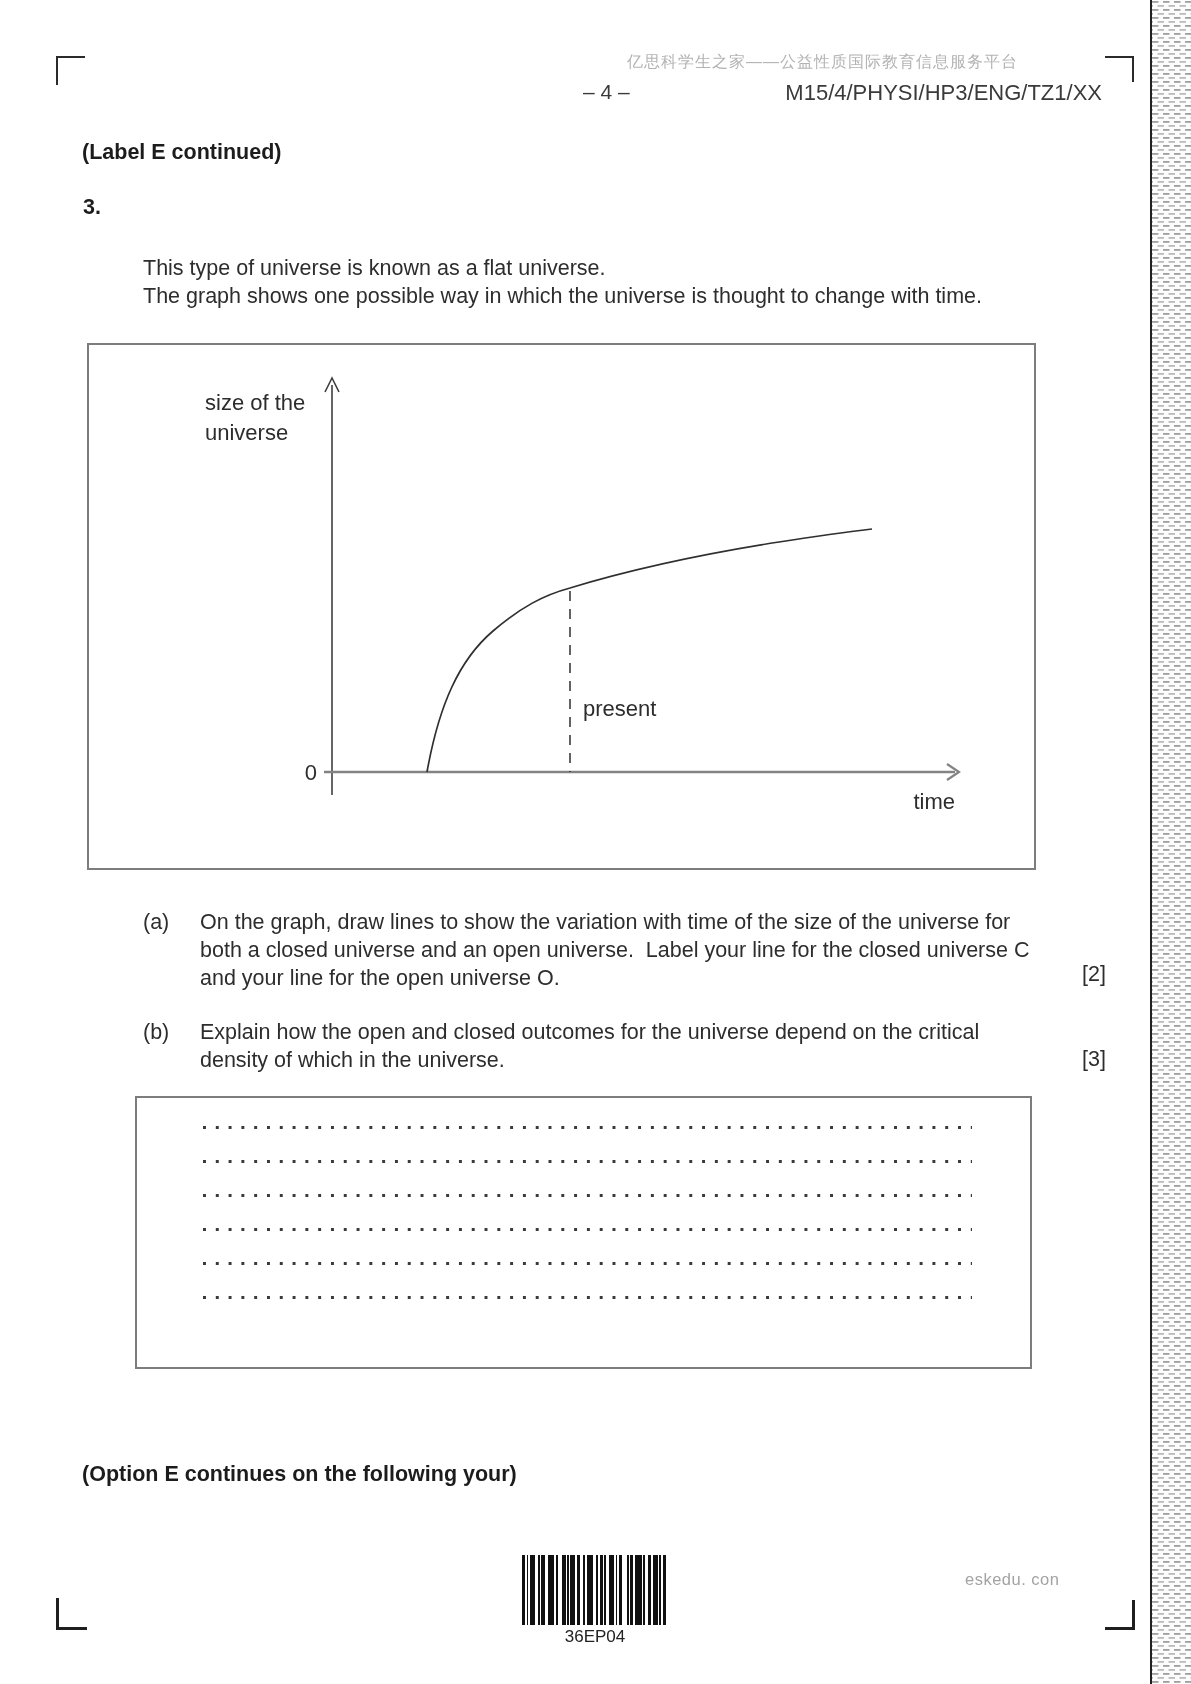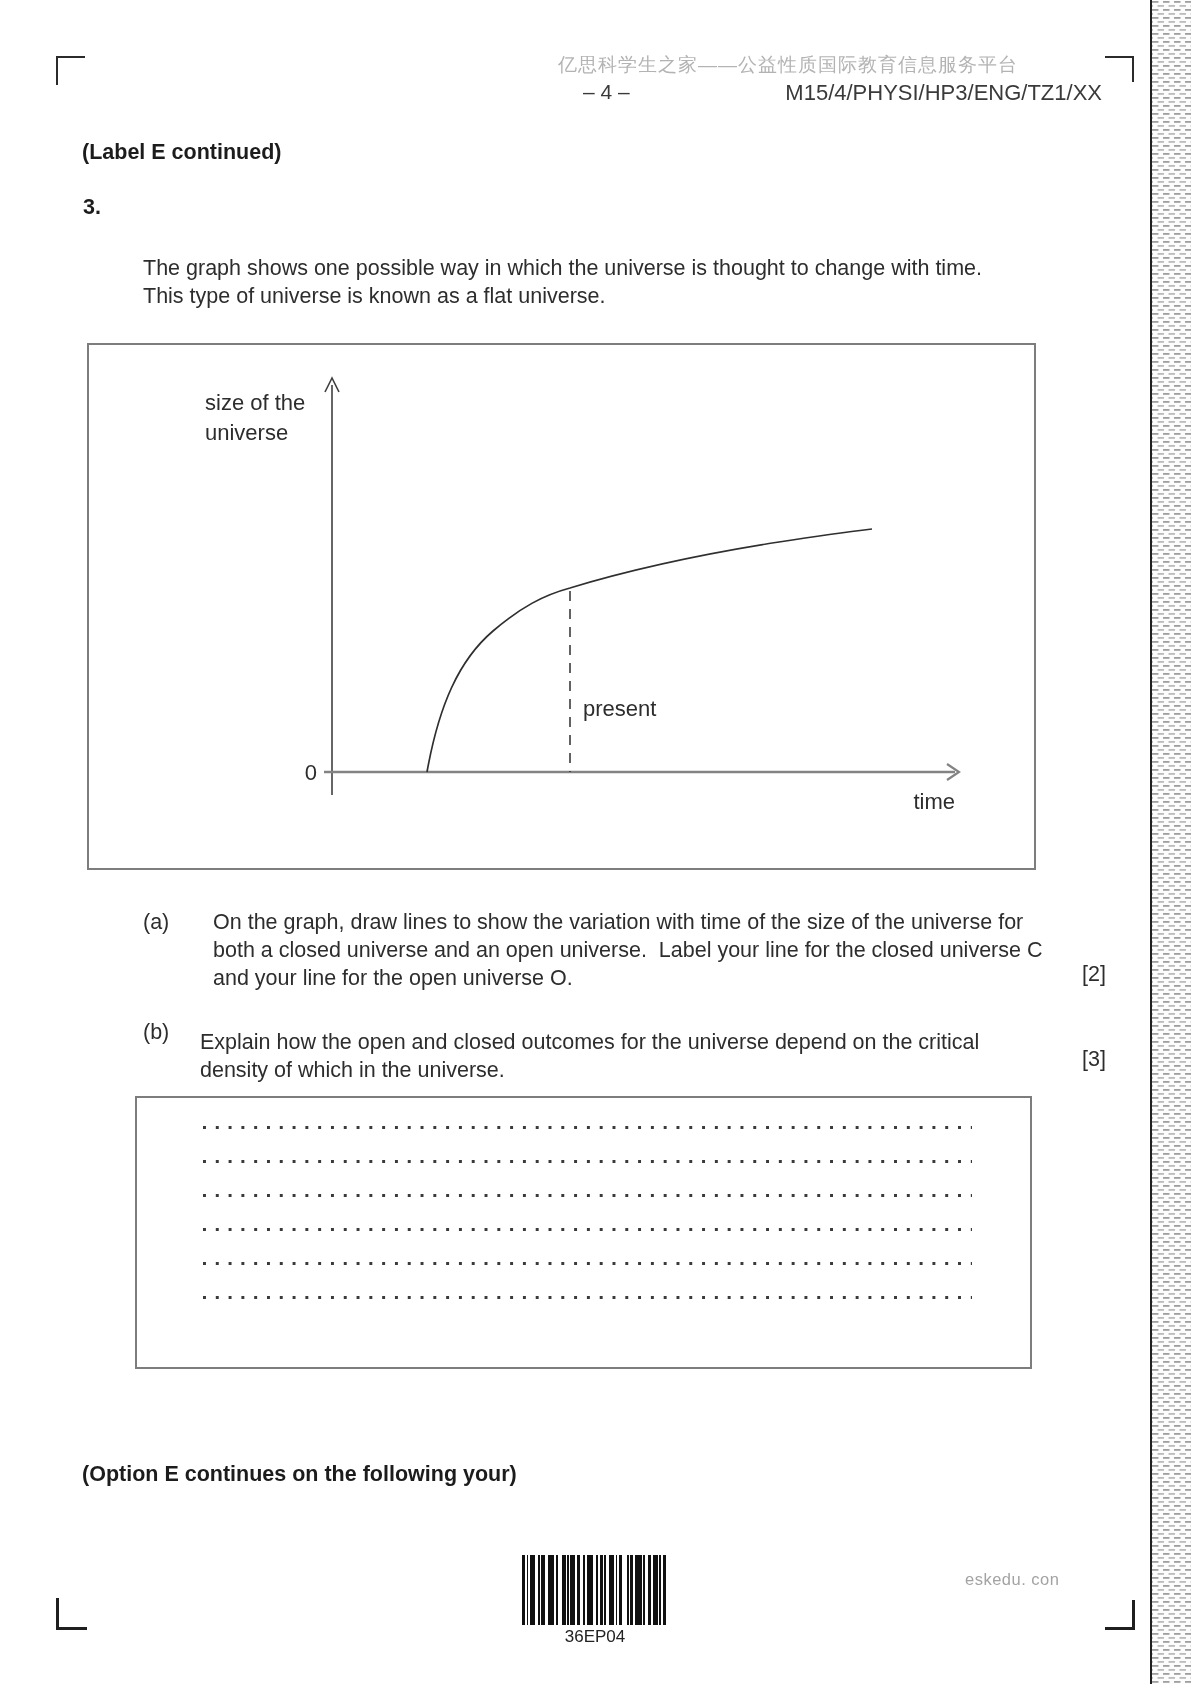--- a/index.html
+++ b/index.html
@@ -3,21 +3,21 @@
 <meta charset="utf-8">
 <style>
   html,body{margin:0;padding:0;background:#e8e8e8;}
   .page{
     position:relative;width:1191px;height:1684px;background:#ffffff;
     font-family:"Liberation Sans", sans-serif;color:#2d2d2d;overflow:hidden;
   }
   .abs{position:absolute;}
   .t{font-size:21.5px;line-height:28px;white-space:nowrap;}
   .bold{font-weight:bold;color:#1c1c1c;}
-  .gray-cn{font-size:19px;color:#b3b3b3;letter-spacing:1px;}
+  .gray-cn{font-size:16px;color:#b3b3b3;letter-spacing:1px;}
   .code{font-size:22px;color:#3a3a3a;}
   .pagenum{font-size:21px;color:#3a3a3a;}
   
   .crop{position:absolute;}
   .crop.tl{left:56px;top:56px;width:27px;height:27px;border-left:2px solid #2b2b2b;border-top:2px solid #2b2b2b;}
   .crop.tr{left:1105px;top:56px;width:27px;height:24px;border-right:2px solid #2b2b2b;border-top:2px solid #2b2b2b;}
   .crop.bl{left:56px;top:1598px;width:28px;height:29px;border-left:3px solid #1f1f1f;border-bottom:3px solid #1f1f1f;}
   .crop.br{left:1105px;top:1600px;width:27px;height:27px;border-right:3px solid #1f1f1f;border-bottom:3px solid #1f1f1f;}
   
   .strip{left:1150px;top:0;width:41px;height:1684px;border-left:2px solid #1f1f1f;background:#fcfcfc;}
@@ -65,22 +65,22 @@
 
   <div class="abs gray-cn" style="top:52px;right:173px;">亿思科学生之家——公益性质国际教育信息服务平台</div>
   <div class="abs pagenum" style="top:80px;left:583px;">– 4 –</div>
   <div class="abs code" style="top:80px;right:89px;">M15/4/PHYSI/HP3/ENG/TZ1/XX</div>
 
   <div class="abs t bold" style="left:82px;top:138px;">(Label E continued)</div>
 
   <div class="abs t bold" style="left:83px;top:193px;">3.</div>
 
   <div class="abs t" style="left:143px;top:254px;">
+    <div>This type of universe is known as a flat universe.</div>
     <div>The graph shows one possible way in which the universe is thought to change with time.</div>
-    <div>This type of universe is known as a flat universe.</div>
   </div>
 
   <div class="abs graph-box">
     <svg width="939" height="523" viewBox="0 0 939 523">
 
       <line x1="243" y1="40" x2="243" y2="450" stroke="#3f3f3f" stroke-width="1.6"></line>
       <polyline points="236,47 243,33 250,47" fill="none" stroke="#3f3f3f" stroke-width="1.6"></polyline>
 
       <line x1="235" y1="427" x2="866" y2="427" stroke="#838383" stroke-width="2.4"></line>
       <polyline points="858,419 870,427 858,435" fill="none" stroke="#838383" stroke-width="2.2"></polyline>
@@ -91,29 +91,29 @@
 
       <text x="116" y="65" font-size="22">size of the</text>
       <text x="116" y="95" font-size="22">universe</text>
       <text x="228" y="435" font-size="22" text-anchor="end">0</text>
       <text x="494" y="371" font-size="22">present</text>
       <text x="866" y="464" font-size="22" text-anchor="end">time</text>
     </svg>
   </div>
 
   <div class="abs t" style="left:143px;top:908px;">(a)</div>
-  <div class="abs t" style="left:200px;top:908px;margin-left:13px;">
+  <div class="abs t" style="left:200px;top:908px;">
     <div>On the graph, draw lines to show the variation with time of the size of the universe for</div>
     <div>both a closed universe and an open universe.&nbsp; Label your line for the closed universe C</div>
     <div>and your line for the open universe O.</div>
   </div>
   <div class="abs marks" style="left:1076px;top:962px;width:30px;text-align:right;">[2]</div>
 
   <div class="abs t" style="left:143px;top:1018px;">(b)</div>
-  <div class="abs t" style="left:200px;top:1018px;margin-top:10px;">
+  <div class="abs t" style="left:200px;top:1018px;">
     <div>Explain how the open and closed outcomes for the universe depend on the critical</div>
     <div>density of which in the universe.</div>
   </div>
   <div class="abs marks" style="left:1076px;top:1047px;width:30px;text-align:right;">[3]</div>
 
   <div class="abs answer-box">
     <div class="answer-lines">
         <div class="dotline"></div>
         <div class="dotline"></div>
         <div class="dotline"></div>

